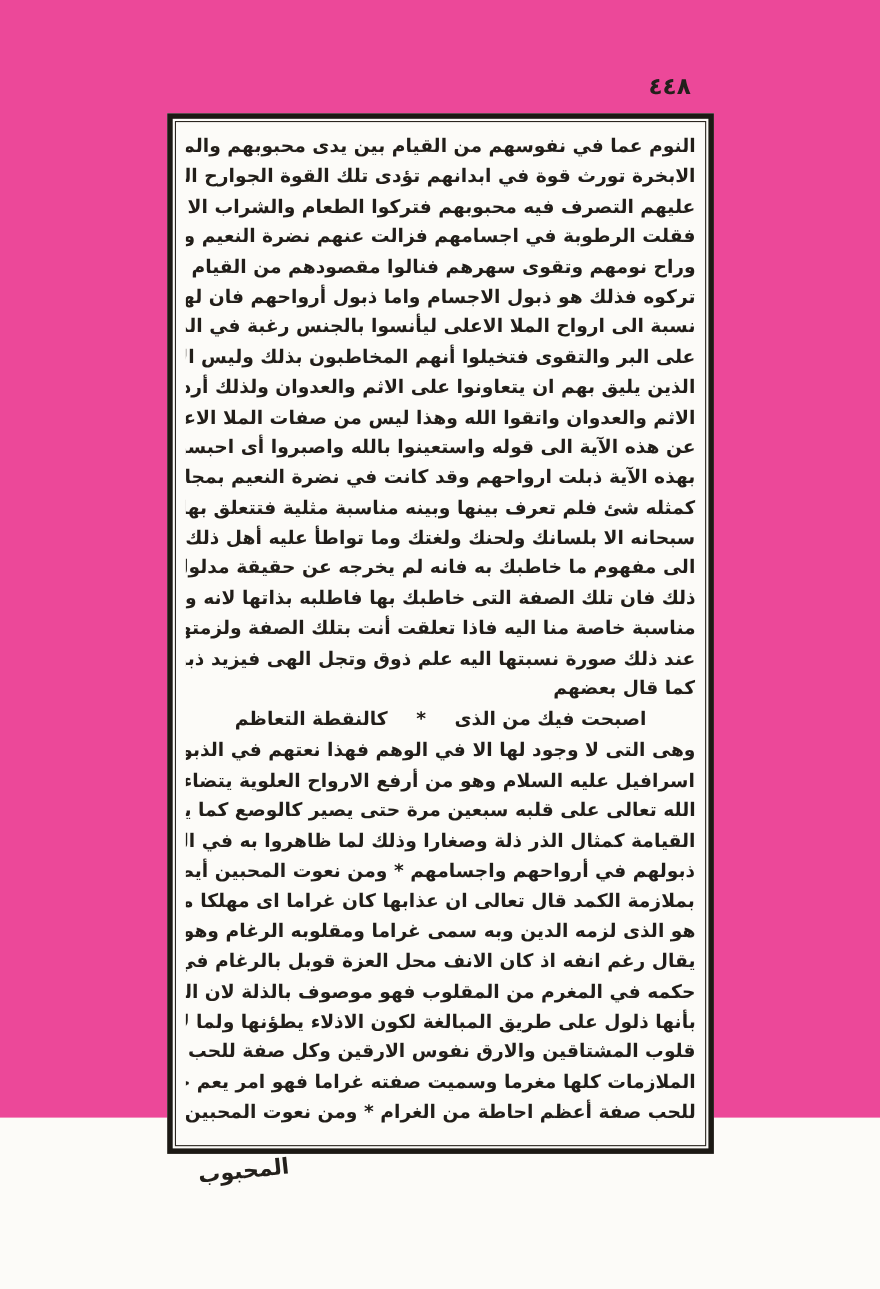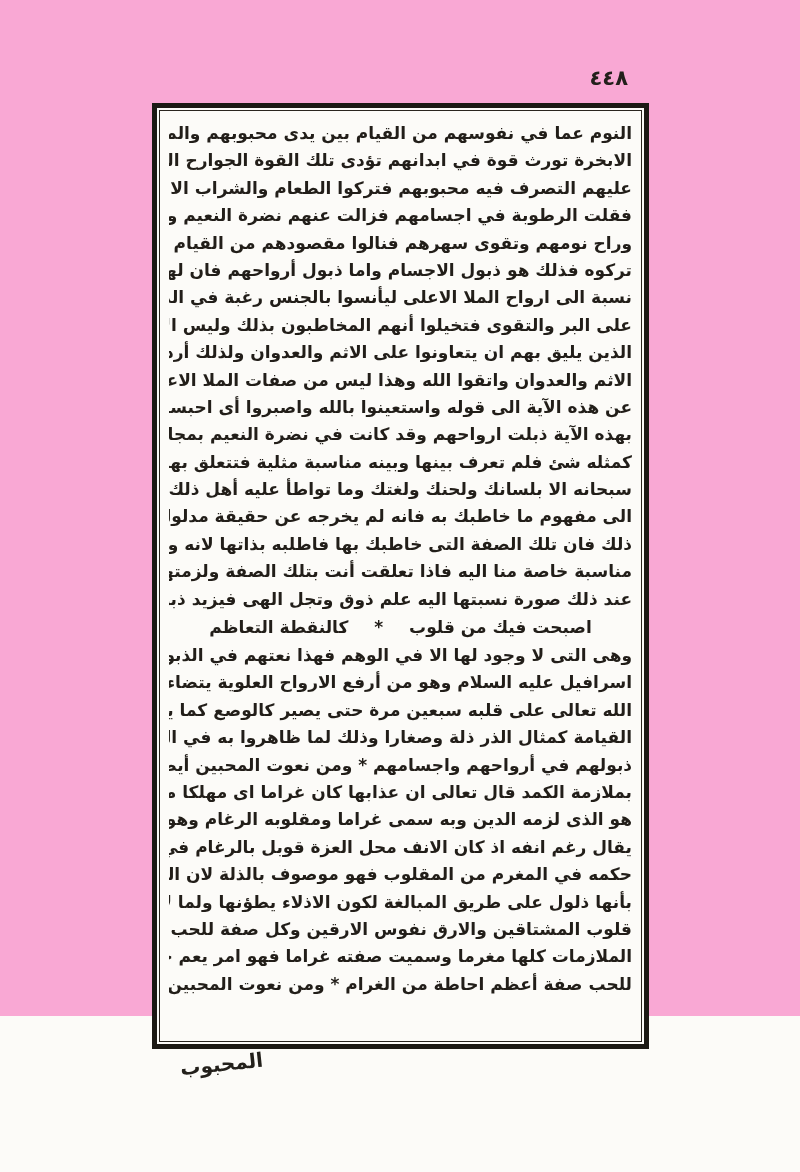--- a/index.html
+++ b/index.html
@@ -8,21 +8,21 @@
     width: 800px;
     height: 1172px;
     background: #fcfbf8;
     font-family: "DejaVu Sans", sans-serif;
     overflow: hidden;
   }
   .scan-page {
     position: relative;
     width: 800px;
     height: 1016px;
-    background: #f9a8d4;
+    background: #ec4899;
     text-decoration: underline;
   }
   .page-number {
     position: absolute;
     top: 66px;
     right: 172px;
     font-size: 21px;
     font-weight: 700;
     color: #23201b;
     letter-spacing: 2px;
@@ -109,23 +109,24 @@
         <div class="line">الذين يليق بهم ان يتعاونوا على الاثم والعدوان ولذلك أردفه تعالى بالنهى فقال ولا تعاونوا على</div>
         <div class="line">الاثم والعدوان واتقوا الله وهذا ليس من صفات الملا الاعلى فلما عرفوا غلطهم في ذلك عدلوا</div>
         <div class="line">عن هذه الآية الى قوله واستعينوا بالله واصبروا أى احبسوا انفسكم مع الله فلما فارقوا الجنس</div>
         <div class="line">بهذه الآية ذبلت ارواحهم وقد كانت في نضرة النعيم بمجالسة الجنس لانها تعلقت بمن ليس</div>
         <div class="line">كمثله شئ فلم تعرف بينها وبينه مناسبة مثلية فتتعلق بها فقالت لها المعرفة بالله هو ما خاطبك</div>
         <div class="line">سبحانه الا بلسانك ولحنك ولغتك وما تواطأ عليه أهل ذلك اللسان الذين أنت منهم فارجعي</div>
         <div class="line">الى مفهوم ما خاطبك به فانه لم يخرجه عن حقيقة مدلوله ولا تغالى بجهلك النسبة اليه من</div>
         <div class="line">ذلك فان تلك الصفة التى خاطبك بها فاطلبه بذاتها لانه وصف نفسه بها اولا تكون صفاته الا</div>
         <div class="line">مناسبة خاصة منا اليه فاذا تعلقت أنت بتلك الصفة ولزمتها بالضرورة يحصل لك عنده فتعلمى</div>
         <div class="line">عند ذلك صورة نسبتها اليه علم ذوق وتجل الهى فيزيد ذبولك حتى تصيرى كالنقطة المتوهمة</div>
+        <div class="line line-short">كما قال بعضهم</div>
 
         <div class="line verse-line">
-          <span>اصبحت فيك من قلوب</span>
+          <span>اصبحت فيك من الذى</span>
           <span class="verse-sep">*</span>
           <span>كالنقطة التعاظم</span>
         </div>
 
         <div class="line">وهى التى لا وجود لها الا في الوهم فهذا نعتهم في الذبول وقد روى شاف خبر مؤيد بكشف أن</div>
         <div class="line">اسرافيل عليه السلام وهو من أرفع الارواح العلوية يتضاءل في نفسه كل يوم لاستيلاء عظمة</div>
         <div class="line">الله تعالى على قلبه سبعين مرة حتى يصير كالوصع كما يحشر المتكبرون في نفوسهم على عباد الله يوم</div>
         <div class="line">القيامة كمثال الذر ذلة وصغارا وذلك لما ظاهروا به في الدنيا من التعاظم والتكبر فهذا نعت</div>
         <div class="line">ذبولهم في أرواحهم واجسامهم * ومن نعوت المحبين أيضا الغرام وهو الاستهلاك في المحبوب</div>
         <div class="line">بملازمة الكمد قال تعالى ان عذابها كان غراما اى مهلكا ملازما لمشهود المحبوب فان الغريم</div>

